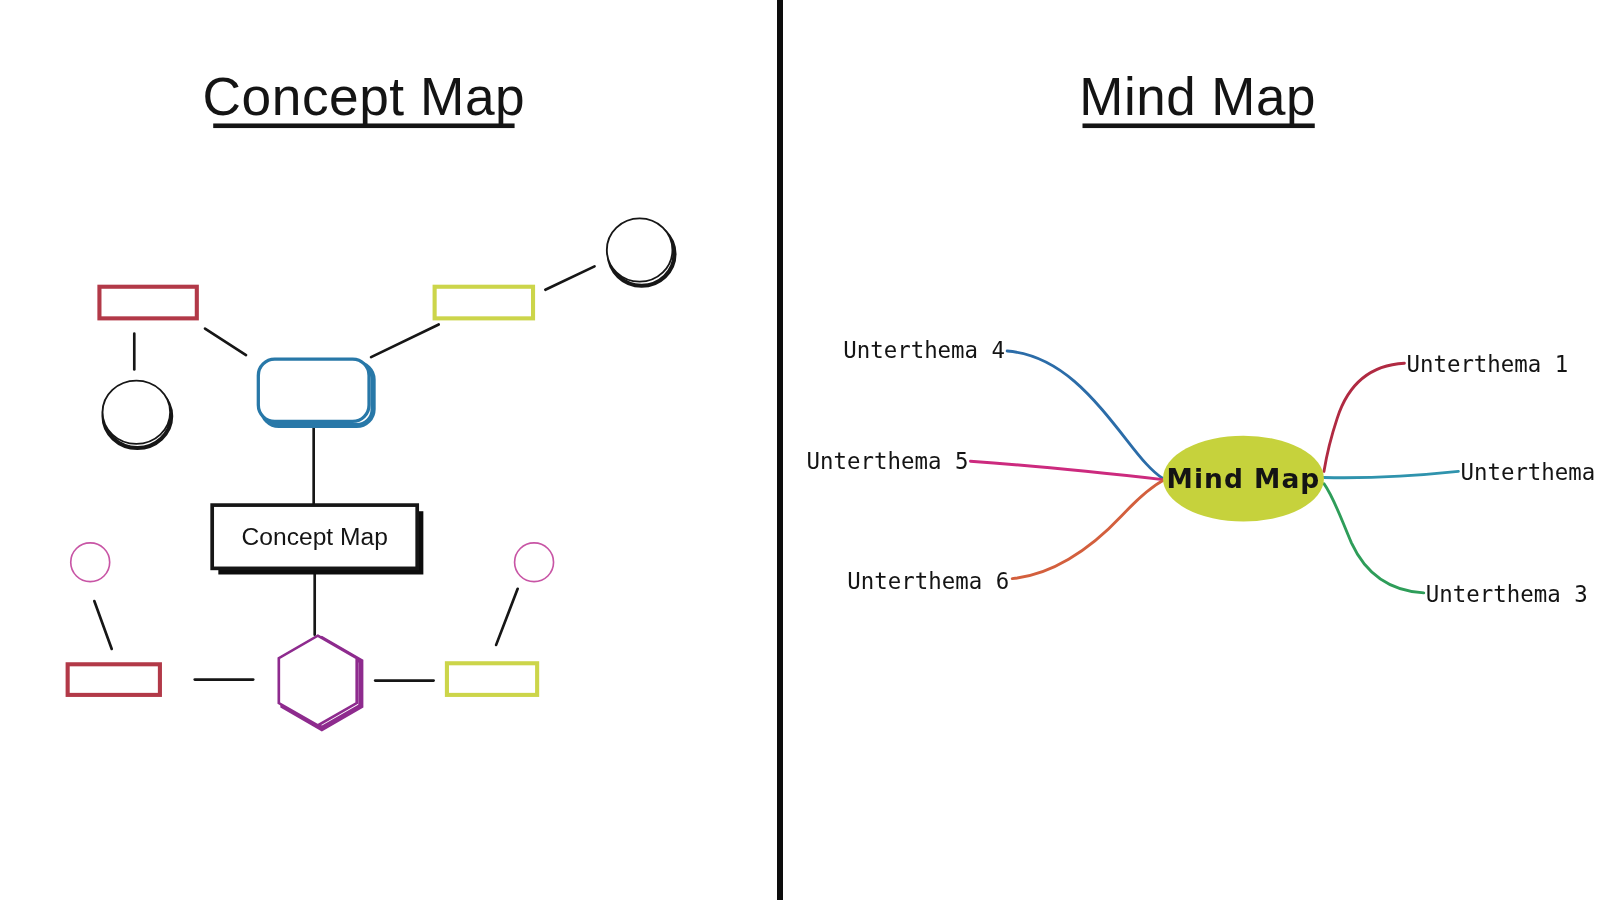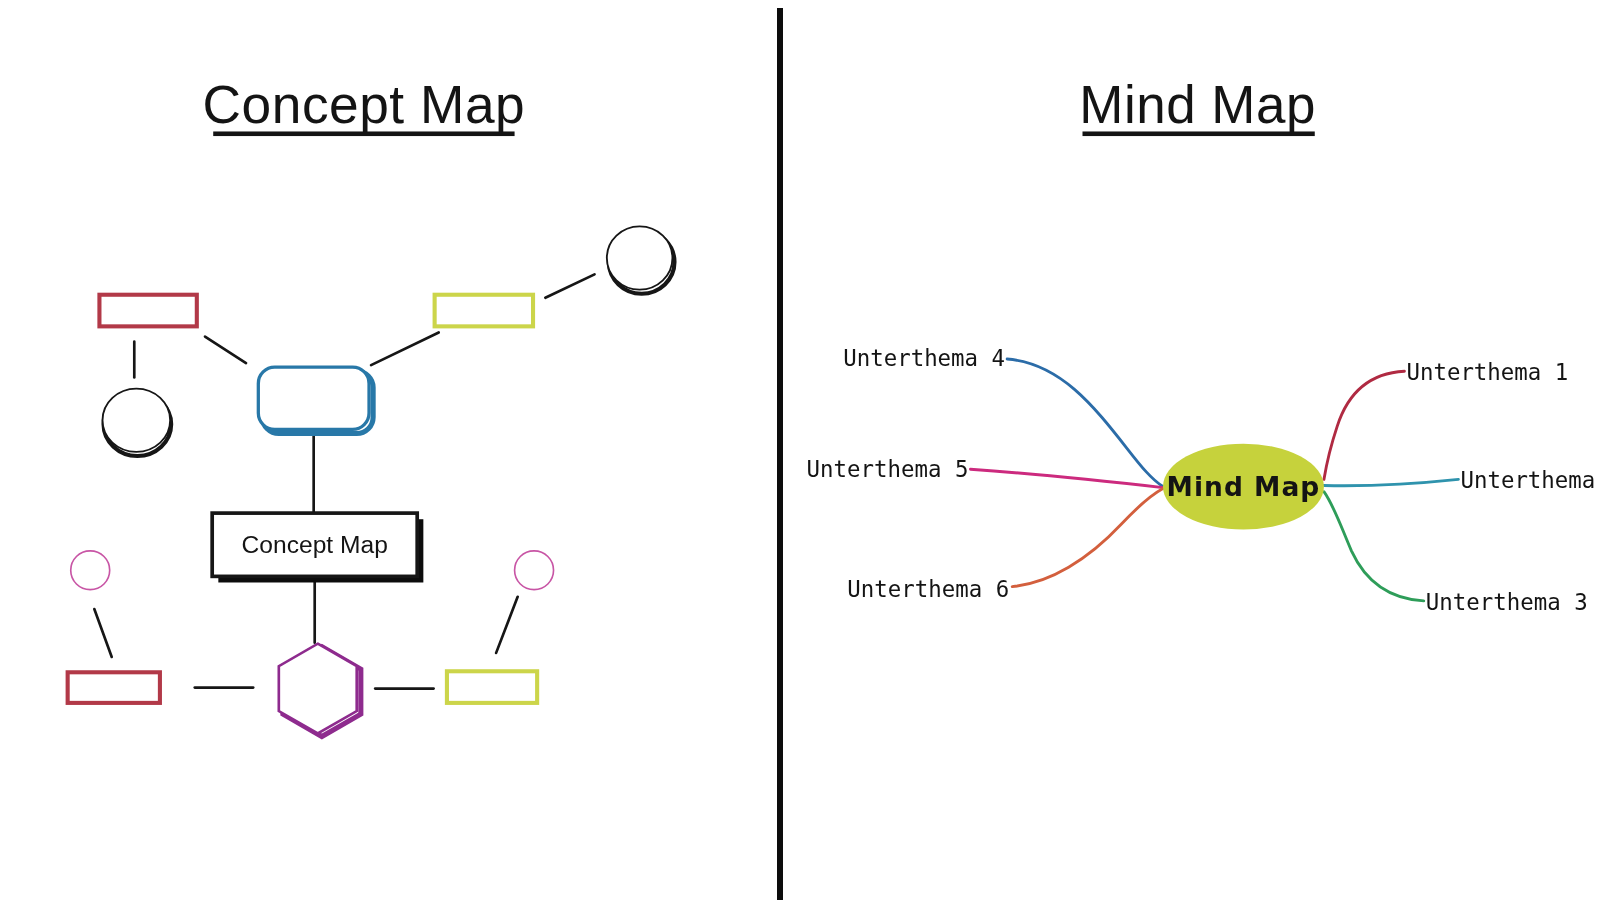--- a/index.html
+++ b/index.html
@@ -1,16 +1,16 @@
 <!DOCTYPE html>
 <html><head>
 <meta charset="utf-8">
 <style>
   html,body{margin:0;padding:0;background:#ffffff;width:1600px;height:900px;overflow:hidden}
-  .stage{position:absolute;top:8px;left:0;width:1600px;height:664px;font-family:"Liberation Sans",sans-serif}
+  .stage{position:absolute;top:0;left:0;width:1600px;height:664px;font-family:"Liberation Sans",sans-serif}
   .panel-svg{position:absolute;top:0;height:900px}
   #left-svg{left:0;width:777px}
   #right-svg{left:783px;width:817px}
   .divider{position:absolute;top:0;left:777px;width:6px;height:900px;background:#0c0c0c}
   text{font-family:"Liberation Sans",sans-serif;fill:#141414}
   .title{font-size:52px;letter-spacing:.5px}
   .underline{fill:#141414}
   .ink{stroke:#161616;stroke-width:2.6;fill:none;stroke-linecap:round}
   .shape{fill:#ffffff}
   .noderect{fill:#ffffff;stroke-width:4}

